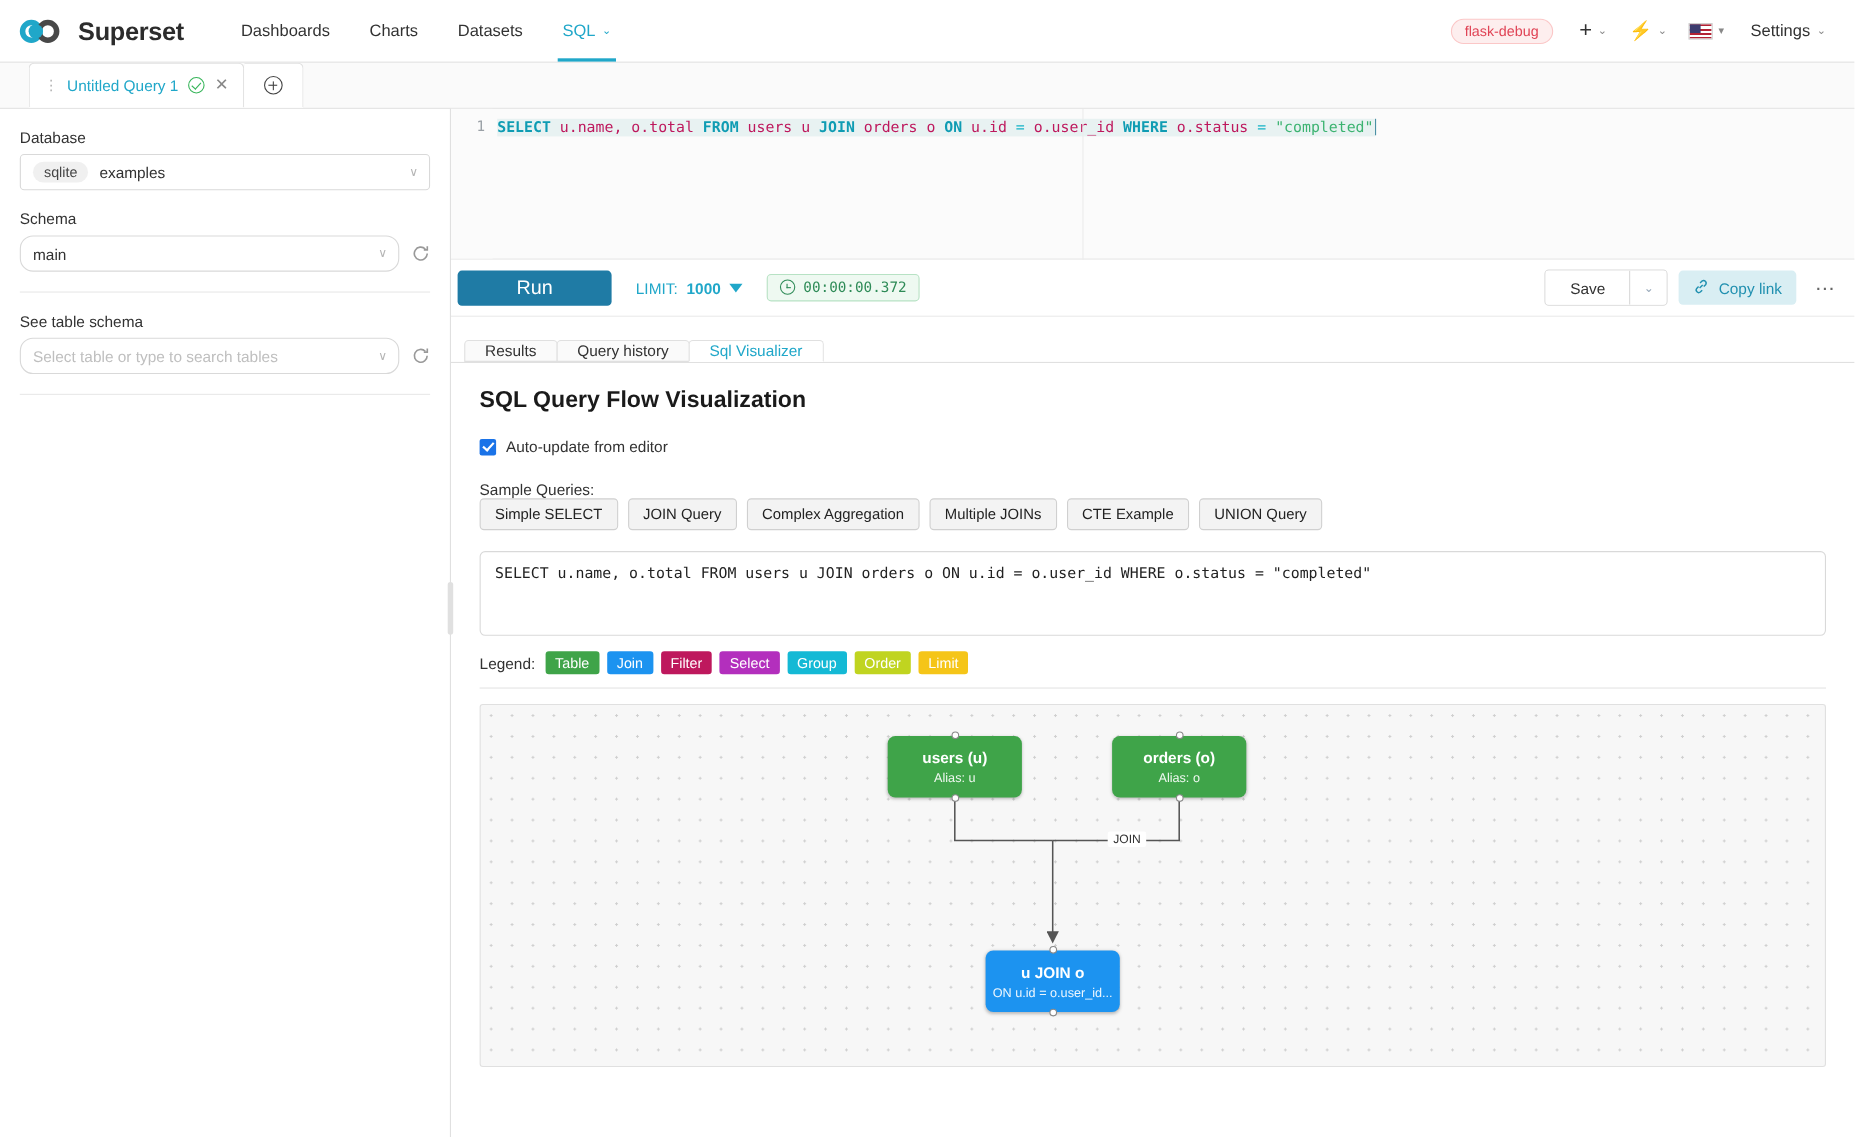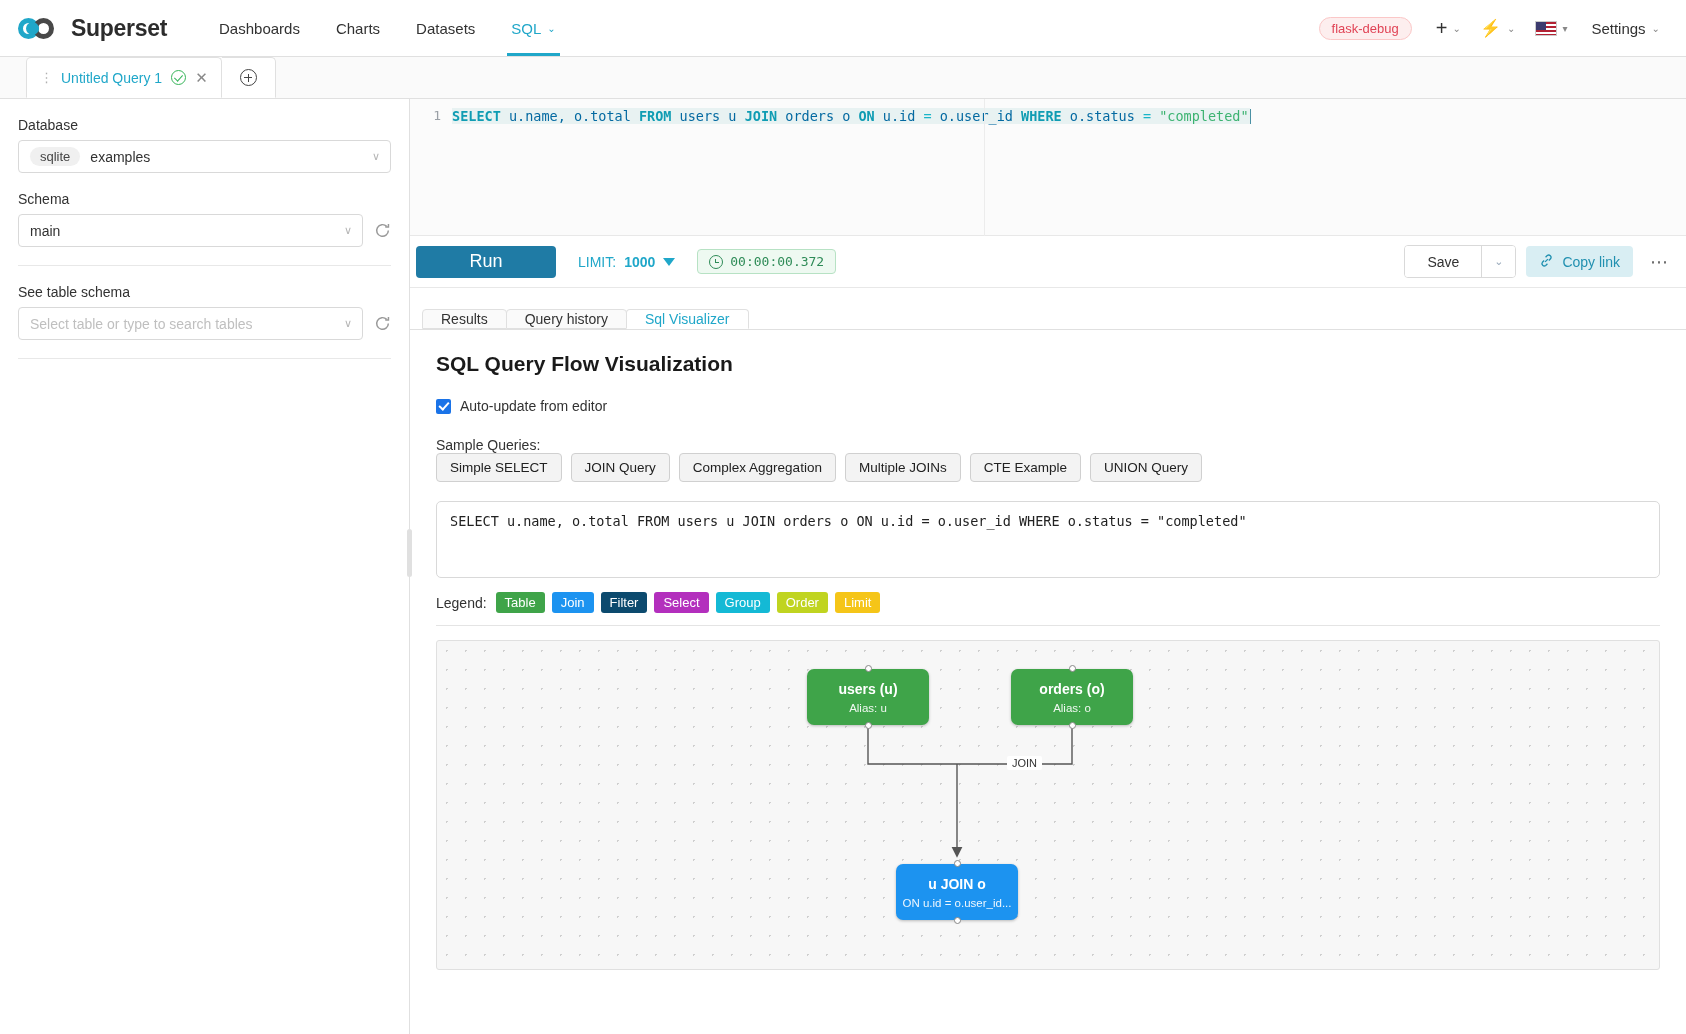--- a/index.html
+++ b/index.html
@@ -122,21 +122,21 @@
     padding: 0 10px 0 11px; cursor: pointer; font-size: 14px;
   }
   .select-box .val { flex: 1; color: #323232; }
   .select-box .val.placeholder { color: #bfbfbf; }
   .select-box .chev { color: #b5b5b5; font-size: 11px; }
   .db-pill {
     background: #f0f0f0; border-radius: 11px; padding: 2px 10px;
     font-size: 13px; color: #444; margin-right: 10px;
   }
   .row-with-refresh { display: flex; align-items: center; gap: 11px; }
-  .row-with-refresh .select-box { flex: 1; }
+  .row-with-refresh .select-box { flex: 1; border-radius: 12px; }
   .refresh-icon { width: 17px; height: 17px; color: #999; cursor: pointer; }
   .sb-group { margin-bottom: 18px; }
   .divider { height: 1px; background: #e8e8e8; margin: 18px 0 0 0; }
   .sb-handle {
     position: absolute; right: -3px; top: 430px; width: 5px; height: 48px;
     background: #e0e0e0; border-radius: 3px; cursor: col-resize;
   }
 
   
   .rightpane { flex: 1; display: flex; flex-direction: column; background: #fff; min-width: 0; }
@@ -149,21 +149,21 @@
   }
   .gutter {
     width: 38px; background: #fbfbfb; color: #9aa0a6;
     text-align: right; padding: 9px 7px 0 0; font-size: 13px; user-select: none;
   }
   .code-area { flex: 1; padding: 9px 0 0 4px; position: relative; }
   .code-line { white-space: pre; background: #e8f2f2; display: inline-block; padding-right: 1px; }
   .tok-kw { color: #0f9cb3; font-weight: bold; }
   .tok-op { color: #19b5c8; }
   .tok-str { color: #3cb371; }
-  .tok-plain { color: #0369a1; }
+  .tok-plain { color: #be185d; }
   .caret-bar {
     display: inline-block; width: 1px; height: 15px; background: #4a90a4;
     vertical-align: -3px;
   }
   .code-active-box {
     position: absolute; left: 574px; top: 0; width: 2px; height: 137px;
     border-left: 1px solid #ececec;
   }
 
   .toolbar {
@@ -175,21 +175,21 @@
     border: none; border-radius: 4px; font-size: 18px; cursor: pointer;
     font-family: "Liberation Sans", sans-serif;
   }
   .limit-ctl {
     margin-left: 22px; display: flex; align-items: center; gap: 8px;
     color: #20a7c9; font-size: 14px; cursor: pointer;
   }
   .limit-ctl b { font-weight: bold; }
   .tri-down { width: 0; height: 0; border-left: 6px solid transparent; border-right: 6px solid transparent; border-top: 8px solid #20a7c9; }
   .timer-pill {
-    margin-left: 22px; display: flex; align-items: center; gap: 7px;
+    margin-left: 22px; display: flex; gap: 7px;
     border: 1px solid #b7e2c4; background: #eef9f1; border-radius: 4px;
     padding: 4px 11px; color: #2e8b57; font-size: 13px;
     font-family: "DejaVu Sans Mono", monospace;
   }
   .clock {
     width: 14px; height: 14px; border: 1.4px solid #2e8b57; border-radius: 50%; position: relative;
   }
   .clock::before, .clock::after { content: ""; position: absolute; background: #2e8b57; }
   .clock::before { left: 5px; top: 3px; width: 1.2px; height: 4px; }
   .clock::after { left: 5px; top: 6px; width: 4px; height: 1.2px; }
@@ -454,21 +454,21 @@
         <button class="sample-btn">CTE Example</button>
         <button class="sample-btn">UNION Query</button>
       </div>
 
       <textarea class="sql-textarea" spellcheck="false" style="">SELECT u.name, o.total FROM users u JOIN orders o ON u.id = o.user_id WHERE o.status = "completed"</textarea>
 
       <div class="legend">
         <span class="legend-label">Legend:</span>
         <span class="chip" style="background: rgb(63, 164, 73);">Table</span>
         <span class="chip" style="background: rgb(28, 147, 240);">Join</span>
-        <span class="chip" style="background: #0c4a6e;">Filter</span>
+        <span class="chip" style="background: #be185d;">Filter</span>
         <span class="chip" style="background: rgb(179, 47, 189);">Select</span>
         <span class="chip" style="background: rgb(20, 185, 213);">Group</span>
         <span class="chip" style="background: rgb(192, 212, 32);">Order</span>
         <span class="chip" style="background: rgb(245, 197, 24);">Limit</span>
       </div>
       <div class="hr"></div>
 
       <div class="canvas">
         <svg id="edge-layer" width="100%" height="330" style="position:absolute;left:0;top:0">
           <defs>

